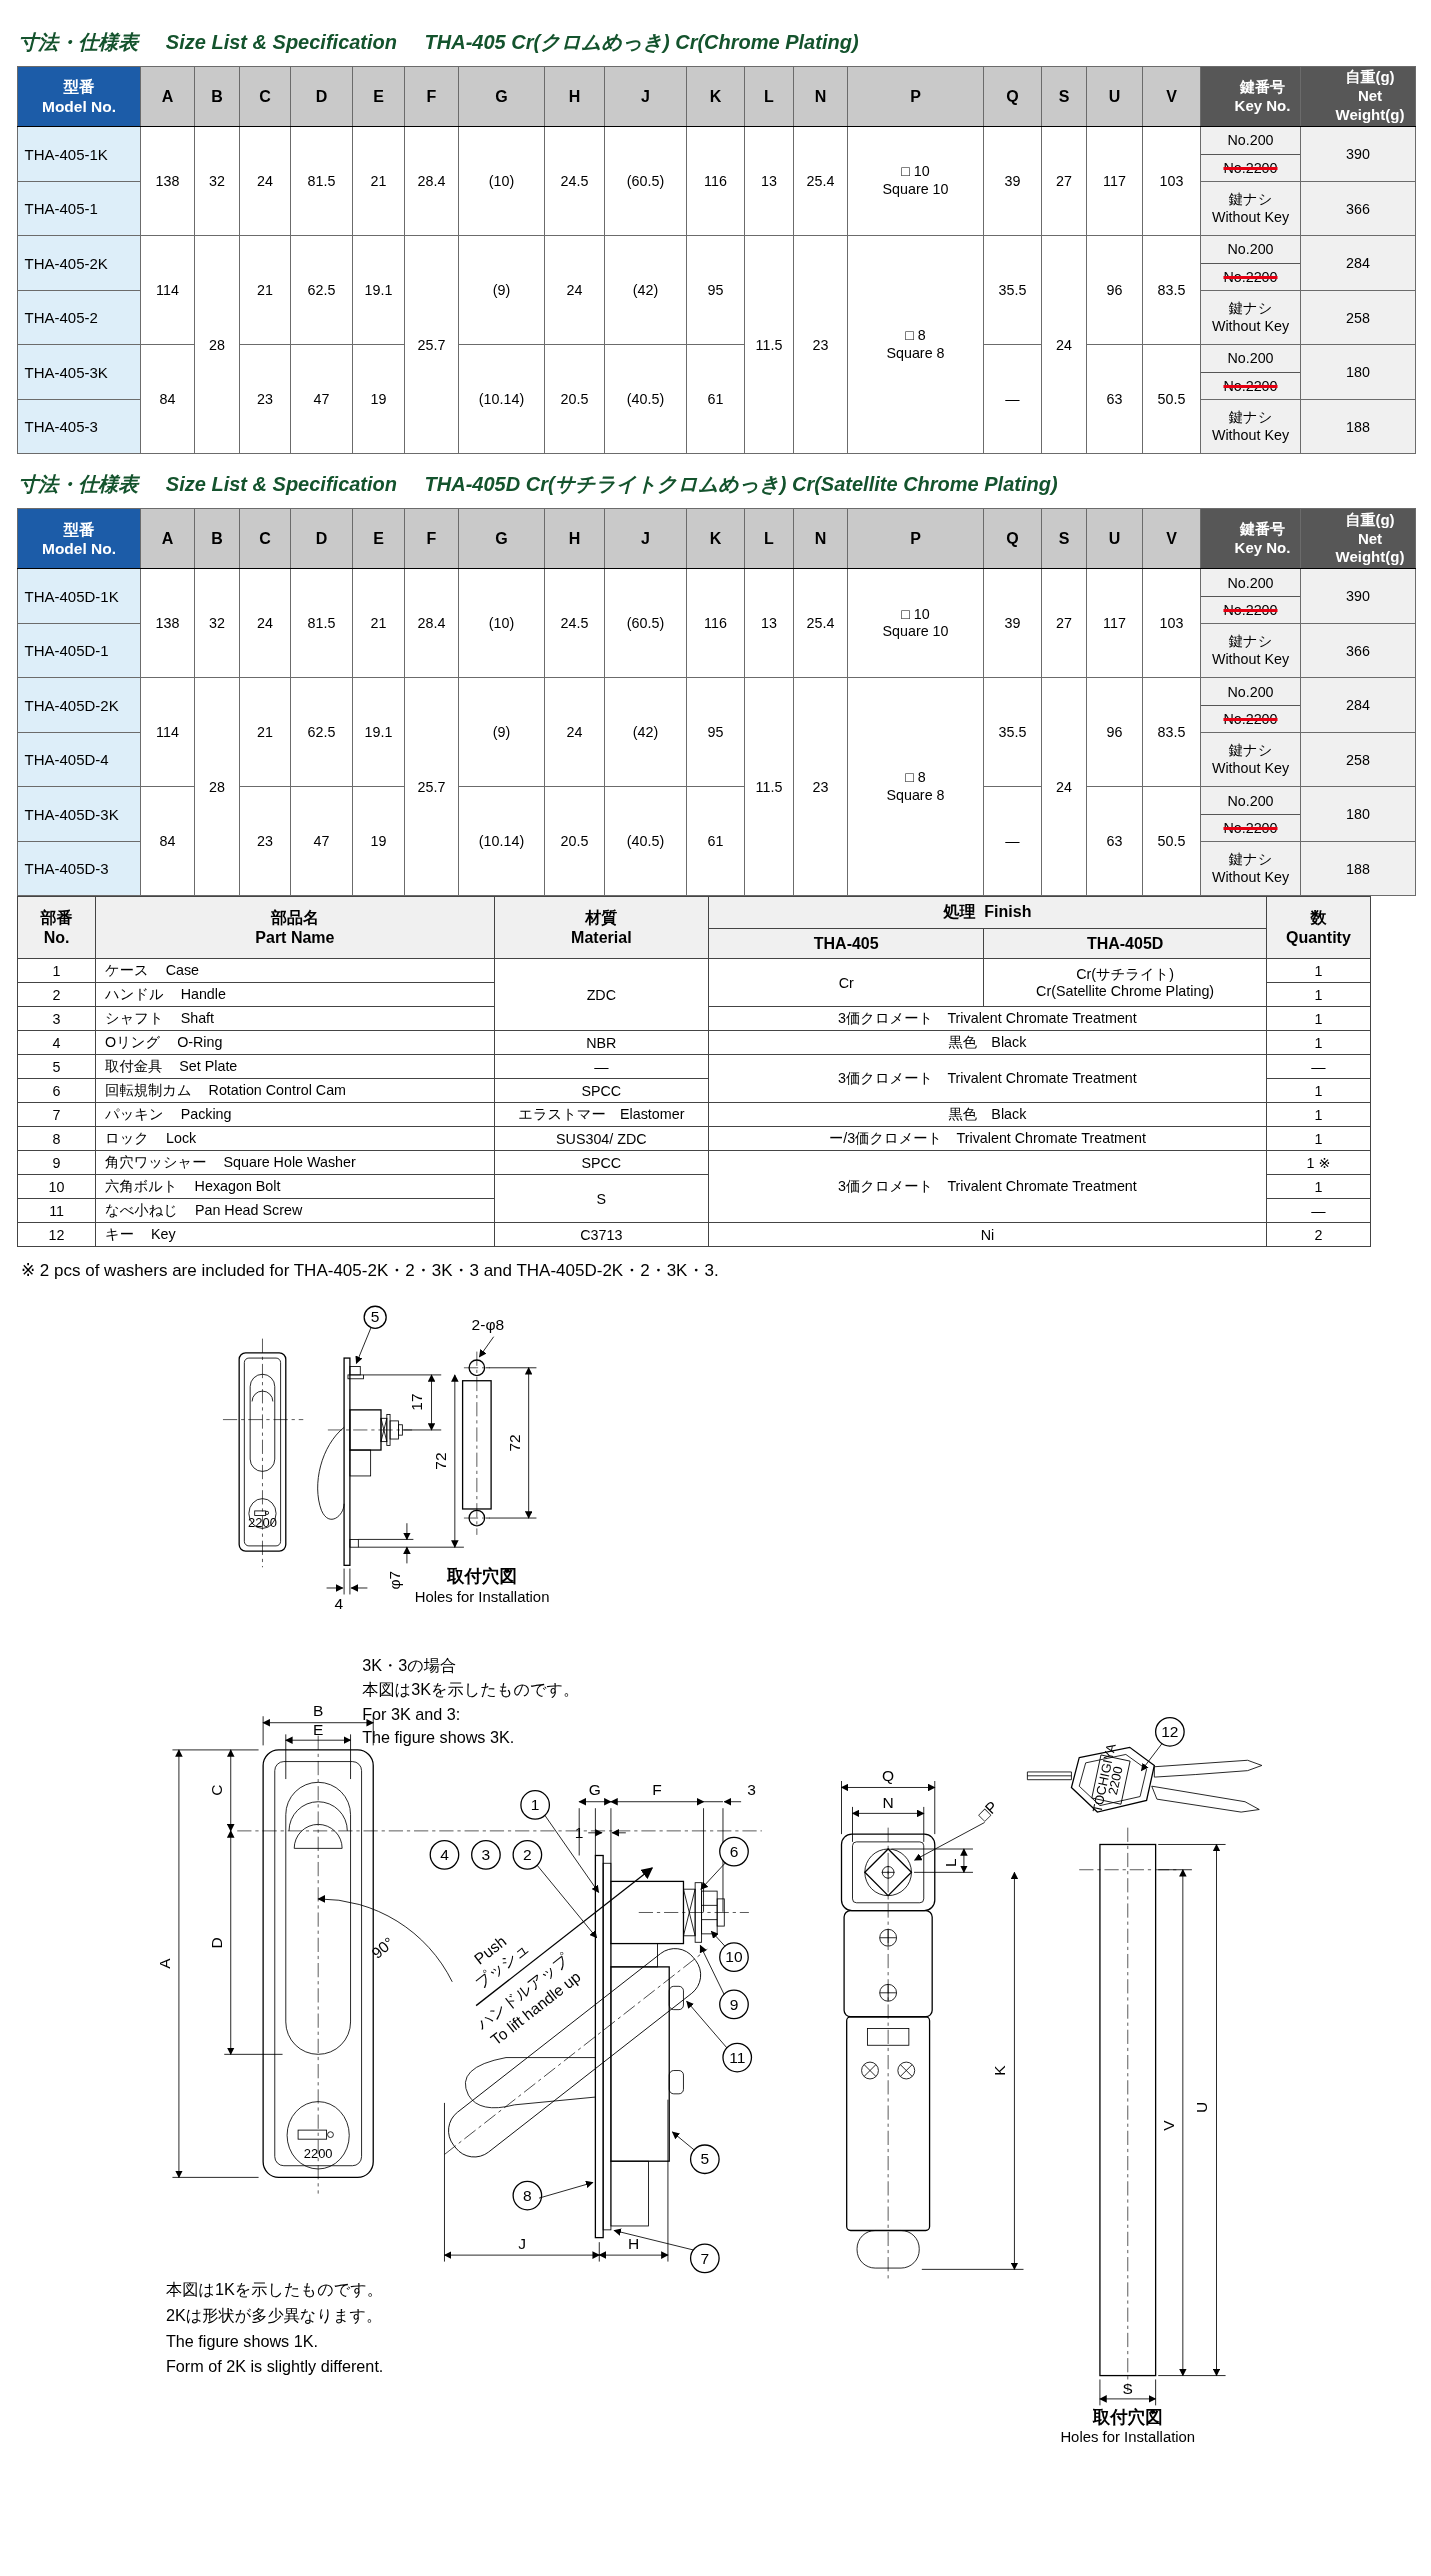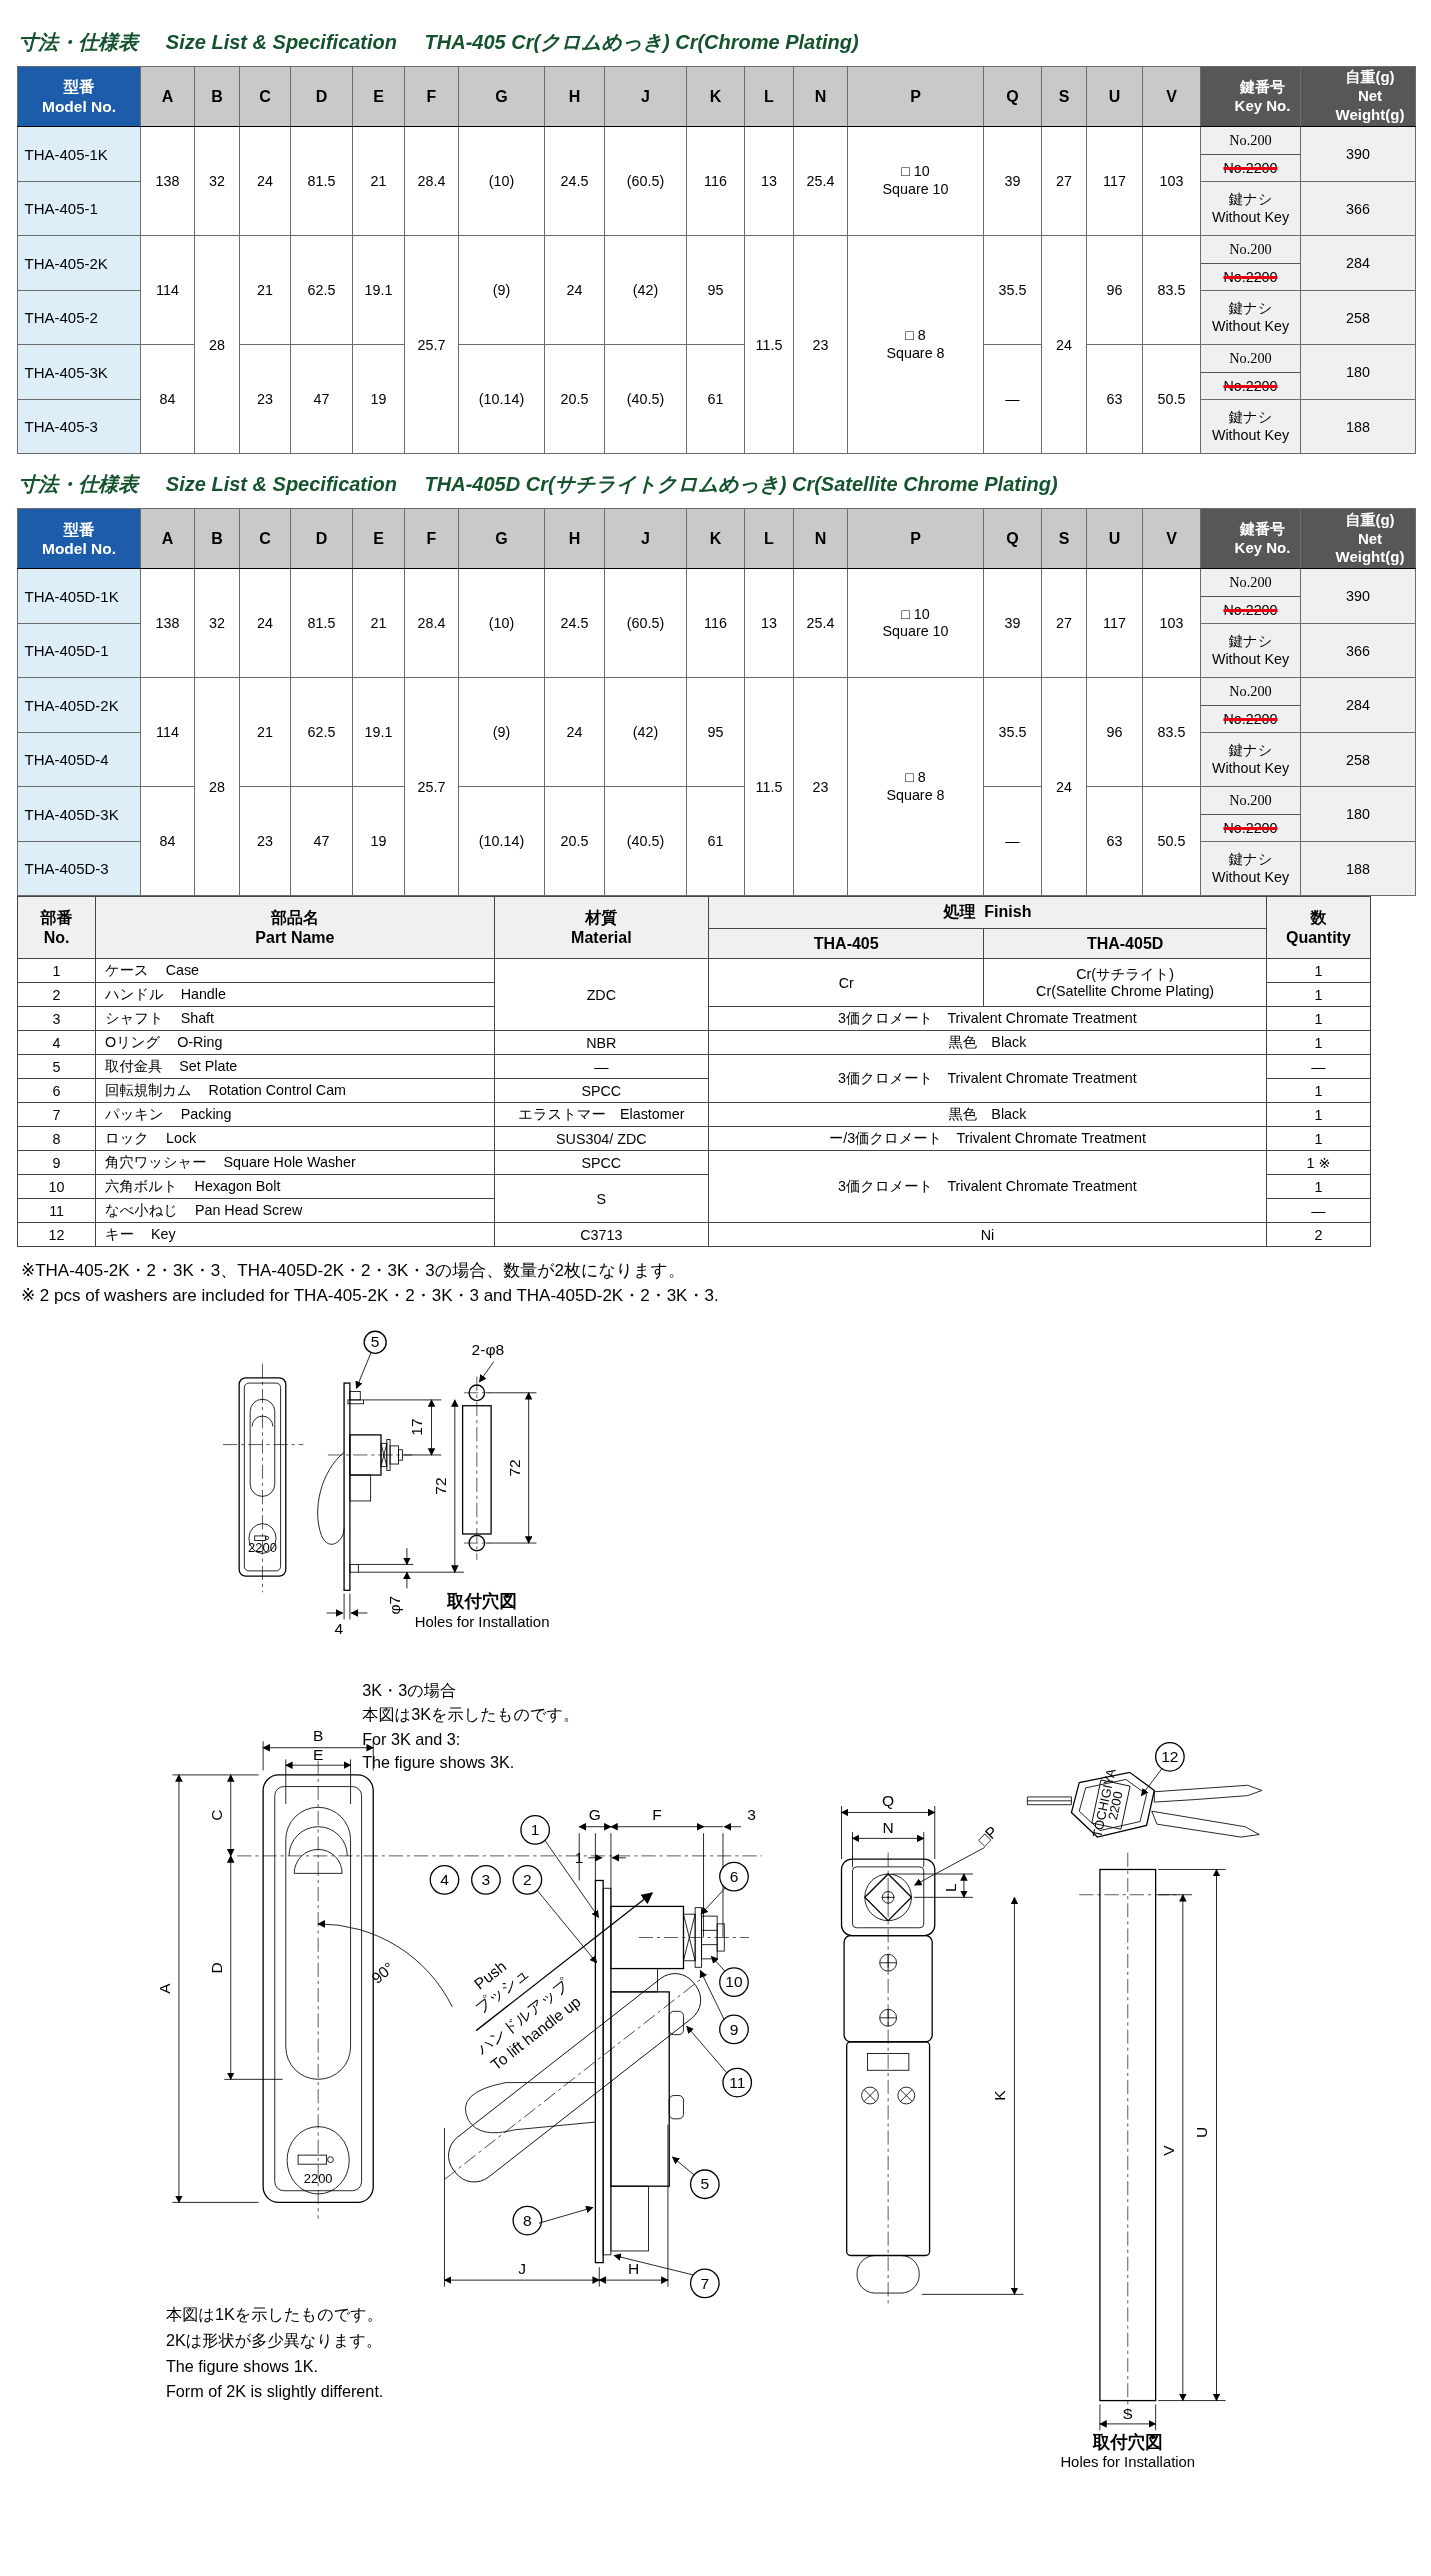--- a/index.html
+++ b/index.html
@@ -18,21 +18,21 @@
   table.spec thead tr { height:60px;margin-top:36px; }
   table.spec thead th { background:#c9c9c9; font-size:16px; font-weight:bold; border-bottom:1.3px solid #000; }
   table.spec thead th.mh { background:#1c5ca8; color:#fff; font-size:15.5px; }
   table.spec thead th.kh, table.spec thead th.wh { background:#575757; color:#fff; font-size:15px; font-weight:bold;padding-left:24px; }
   table.spec tbody tr { height:54px; }
   table.spec td.model { background:#ddeef9; text-align:left; padding-left:6.5px; font-size:15px; }
   table.spec td.kcell, table.spec td.wcell { background:#f0f0f0; }
   .two-line div { line-height:1.25; }
   .kin { display:flex; flex-direction:column; height:54px; }
   .kin > div { flex:1; display:flex; align-items:center; justify-content:center; }
-  .kin > div:first-child { border-bottom:1px solid #555;font-family:Liberation Serif, serif; }
+  .kin > div:first-child { border-bottom:1px solid #555; }
   .strike { text-decoration:line-through; text-decoration-color:#e60012; text-decoration-thickness:2.6px; }
   .knone { line-height:1.3; }
 
   
   table.parts { width:1354px; border-collapse:collapse; table-layout:fixed; font-size:14.3px; border:1.6px solid #222; }
   table.parts th, table.parts td { border:0.6px solid #444; vertical-align:middle; padding:0 3.9px; text-align:center; }
   table.parts thead th { background:#f0f0f0; font-weight:bold; font-size:16px; }
   table.parts thead tr.h1 { height:32px; }
   table.parts thead tr.h2 { height:30px; }
   table.parts thead { border-bottom:1.3px solid #000; }
@@ -510,21 +510,20 @@
         <td>12</td>
         <td class="pname"><span>キー</span><span class="en">Key</span></td>
         <td>C3713</td>
         <td colspan="2">Ni</td>
         <td>2</td>
       </tr>
     </tbody>
   </table>
 
   <div class="notes">
-    <div>※THA-405-2K・2・3K・3、THA-405D-2K・2・3K・3の場合、数量が2枚になります。</div>
     <div>※ 2 pcs of washers are included for THA-405-2K・2・3K・3 and THA-405D-2K・2・3K・3.</div>
   </div>
 
   <div class="drawwrap">
   <svg width="1399" height="1153" viewBox="0 0 2160 1780">
     <defs>
       <marker id="ma" viewBox="0 0 10 10" refX="9" refY="5" markerWidth="9" markerHeight="9" orient="auto-start-reverse">
         <path d="M0,0 L10,5 L0,10 z" fill="#000"></path>
       </marker>
     </defs>

